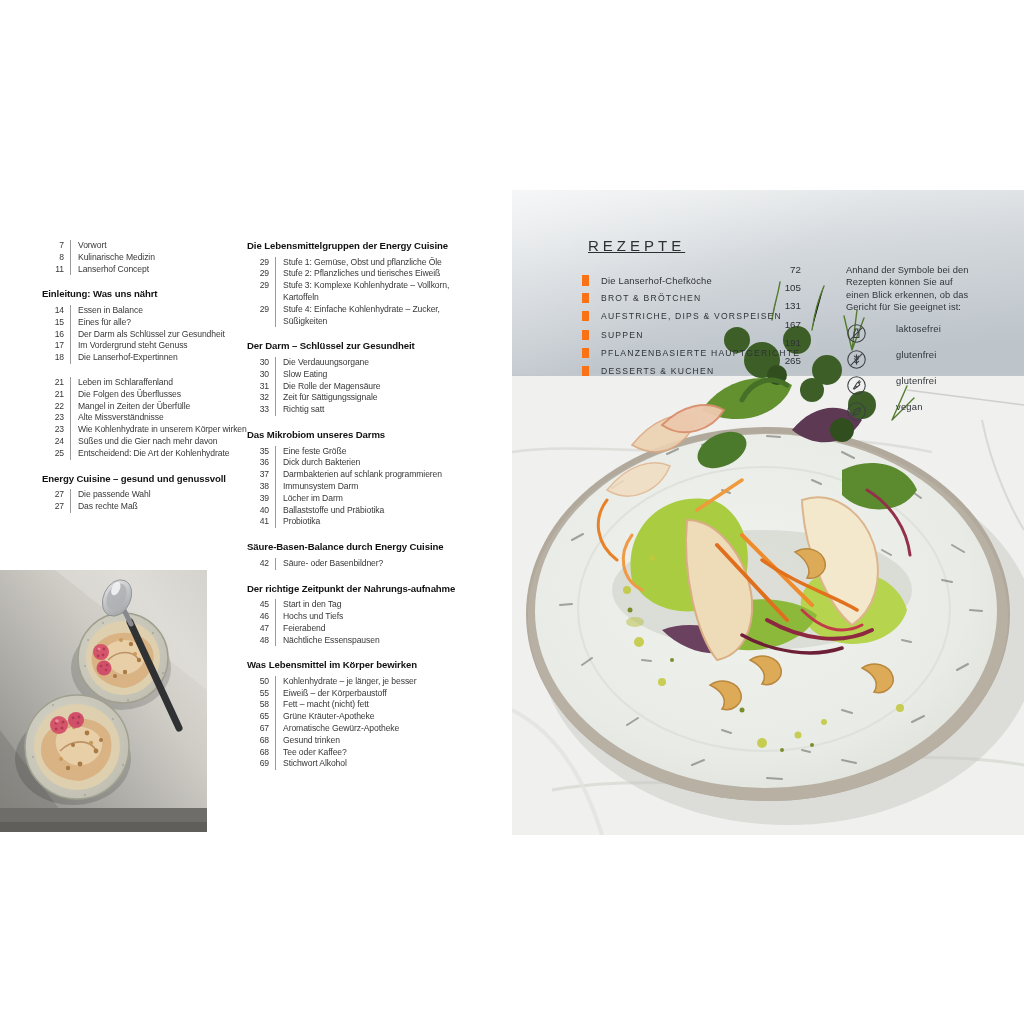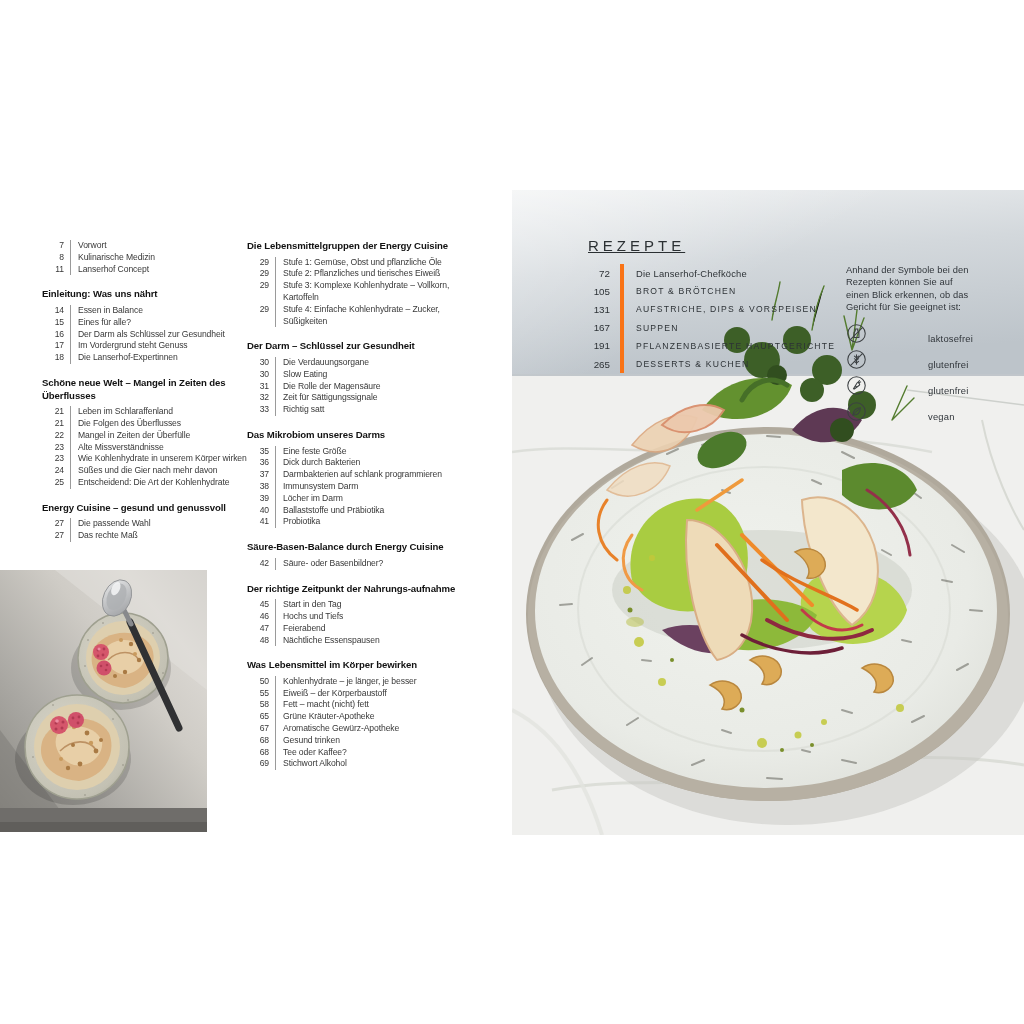--- a/index.html
+++ b/index.html
@@ -19,30 +19,30 @@
   .toc-heading{font-size:9.6px;font-weight:bold;color:#121212;line-height:12.6px;letter-spacing:-0.1px;margin:0 0 4px 0;}
 
   
   .left-photo{position:absolute;left:0;top:570px;width:207px;height:262px;}
   .right-photo{position:absolute;left:512px;top:190px;width:512px;height:645px;}
   .right-photo svg.photo{position:absolute;left:0;top:0;}
 
   
   .rz-title{position:absolute;left:76px;top:47px;margin:0;font-size:15px;font-weight:400;letter-spacing:4px;color:#2b3033;text-decoration:underline;}
   .ch-list{position:absolute;left:60px;top:74px;list-style:none;margin:0;padding:0;width:420px;}
-  .ch-row{display:flex;align-items:center;height:18.2px;}
+  .ch-row{display:flex;align-items:center;height:18.2px;flex-direction:column;}
   .ch-num{width:38px;text-align:right;font-size:9.8px;color:#2d3236;flex:none;}
-  .ch-lbl{border-left:4px solid #f97316;margin-left:10px;padding-left:12px;align-self:stretch;display:flex;align-items:center;color:#2d3236;}
+  .ch-lbl{border-left:7px solid #f97316;margin-left:10px;padding-left:12px;align-self:stretch;display:flex;align-items:center;color:#2d3236;}
   .ch-lbl.caps{font-size:8.6px;letter-spacing:1.2px;}
   .ch-lbl.regular{font-size:9.4px;letter-spacing:0.2px;}
 
   .legend{position:absolute;left:334px;top:74px;width:132px;color:#30353a;}
   .legend-intro{margin:0;font-size:9.3px;line-height:12.4px;letter-spacing:0.1px;}
   .legend-list{list-style:none;margin:9px 0 0 0;padding:0;}
-  .legend-item{display:flex;align-items:flex-end;height:21px;margin-bottom:5px;gap:32px;}
+  .legend-item{display:flex;align-items:flex-start;height:21px;margin-bottom:5px;}
   .legend-icon{width:21px;height:21px;flex:none;}
   .legend-label{margin-left:29px;font-size:9.4px;letter-spacing:0.2px;}
 </style>
 </head>
 <body>
 
 <div class="canvas">
 
   <section>
 
@@ -99,21 +99,20 @@
 
                 <li class="toc-row">
                   <span class="num">18</span>
                   <span class="sep"></span>
                   <span class="lbl">Die Lanserhof-Expertinnen</span>
                 </li>
               </ul>
           </section>
 
           <section class="toc-section">
-            <h3 class="toc-heading">Schöne neue Welt – Mangel in Zeiten des Überflusses</h3>
             <ul class="toc-list">
 
                 <li class="toc-row">
                   <span class="num">21</span>
                   <span class="sep"></span>
                   <span class="lbl">Leben im Schlaraffenland</span>
                 </li>
 
                 <li class="toc-row">
                   <span class="num">21</span>

